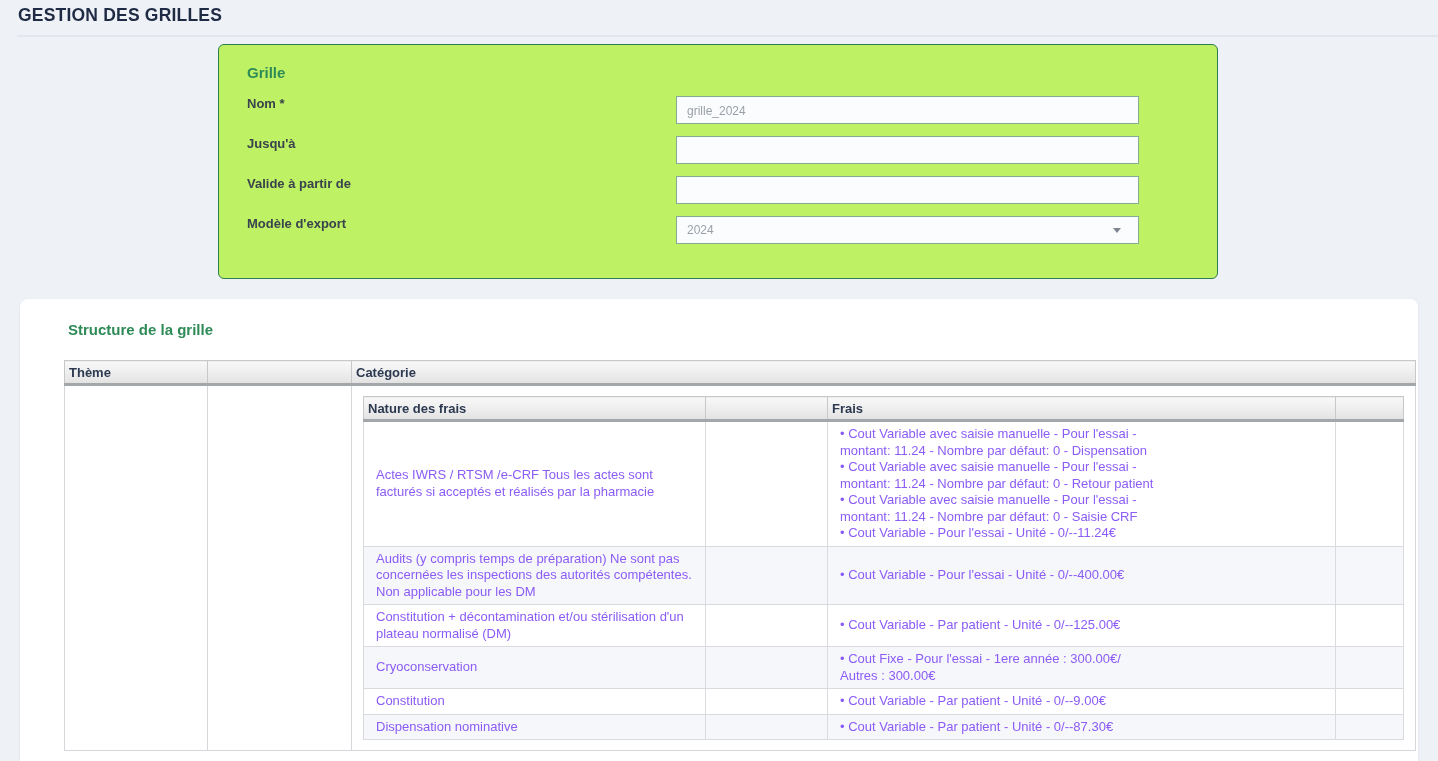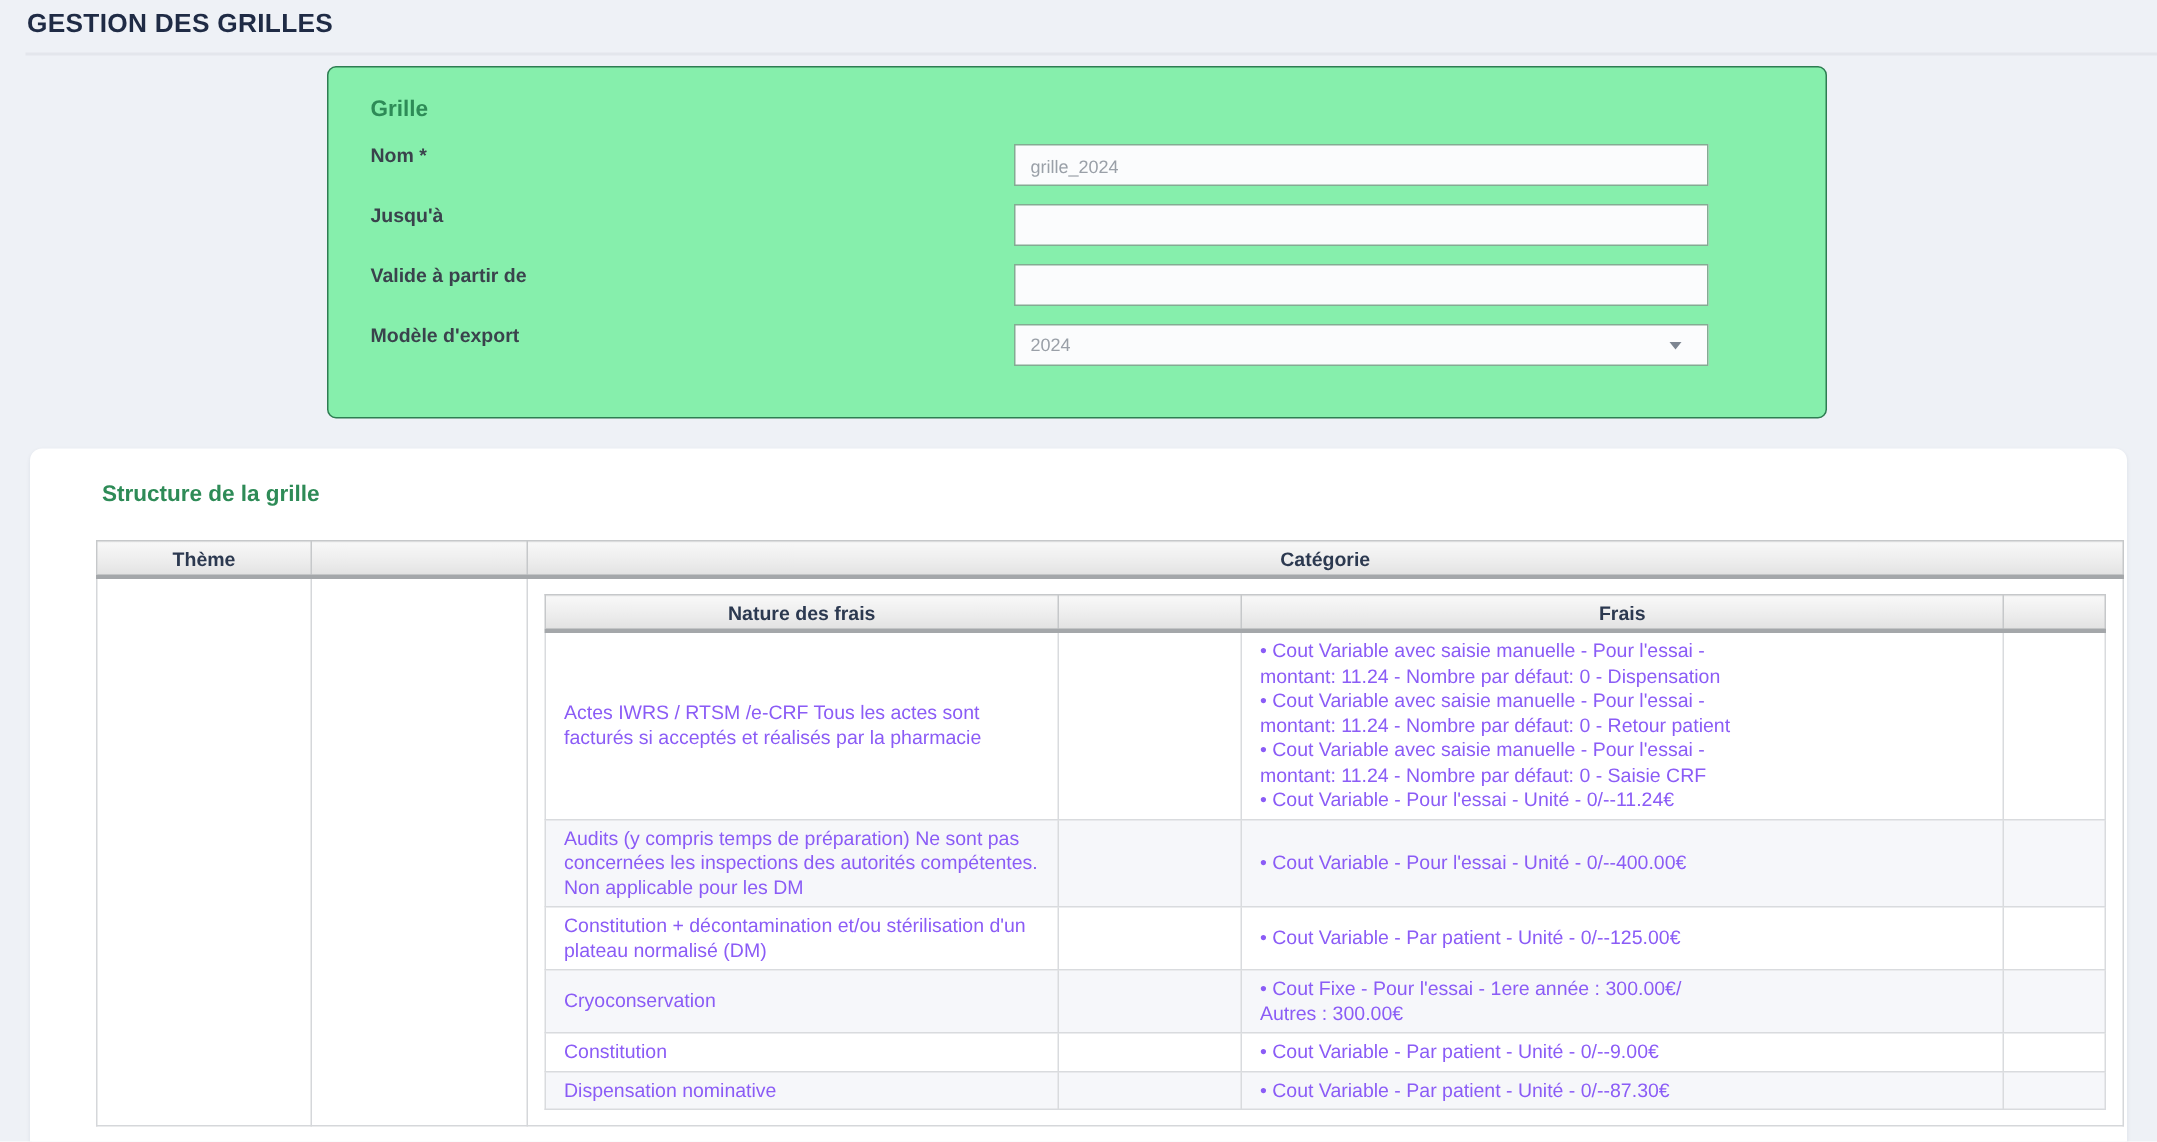--- a/index.html
+++ b/index.html
@@ -20,21 +20,21 @@
     font-size: 17.5px;
     font-weight: 700;
     color: #1f2b45;
     letter-spacing: 0.2px;
   }
 
   
   .grille-panel {
     width: 1000px;
     margin: 7px 0 0 218px;
-    background: #86efac;
+    background: #bef264;
     border: 1px solid #2e7d52;
     border-radius: 6px;
     padding: 19px 0 22px 28px;
   }
   .panel-heading {
     font-size: 15px;
     font-weight: 700;
     color: #2e8b57;
     margin-bottom: 15px;
   }
@@ -90,21 +90,21 @@
   table { border-collapse: collapse; }
   .outer-table { width: 1352px; margin-left: 24px; table-layout: fixed; }
   th {
     background: linear-gradient(to bottom, #f8f8f8 0%, #ececec 60%, #e2e2e2 100%);
     border: 1px solid #c6c8ca;
     border-bottom: 3px solid #a4a7aa;
     height: 24px;
     font-size: 13px;
     font-weight: 700;
     color: #2c3950;
-    text-align: center;
+    text-align: left;
     padding: 0 4px;
     margin-left: 16px;
   }
   .outer-table > tbody > tr > td {
     border: 1px solid #d5d7da;
     background: #ffffff;
     vertical-align: top;
   }
   td.category-cell { padding: 10px 11px; }
 

